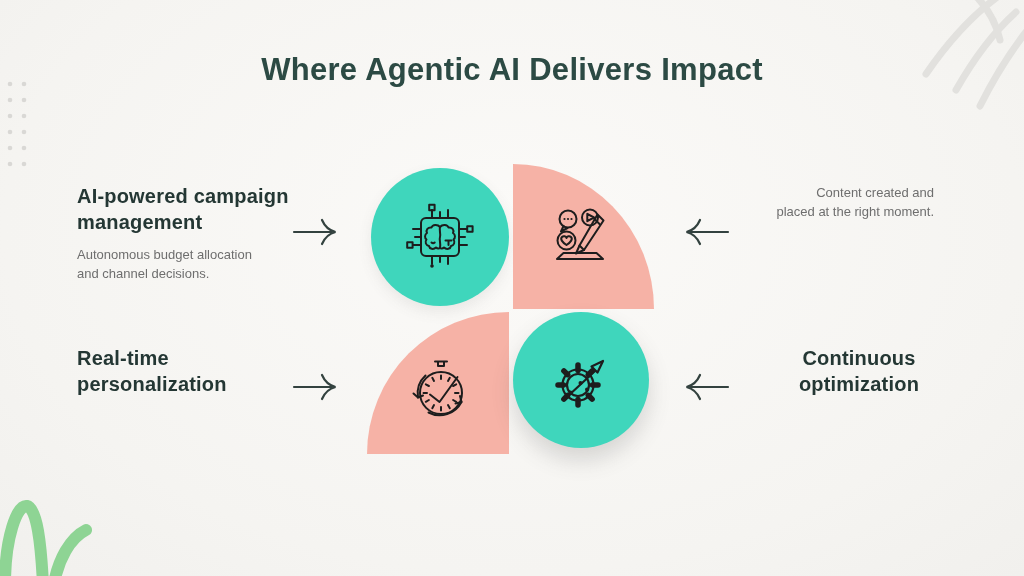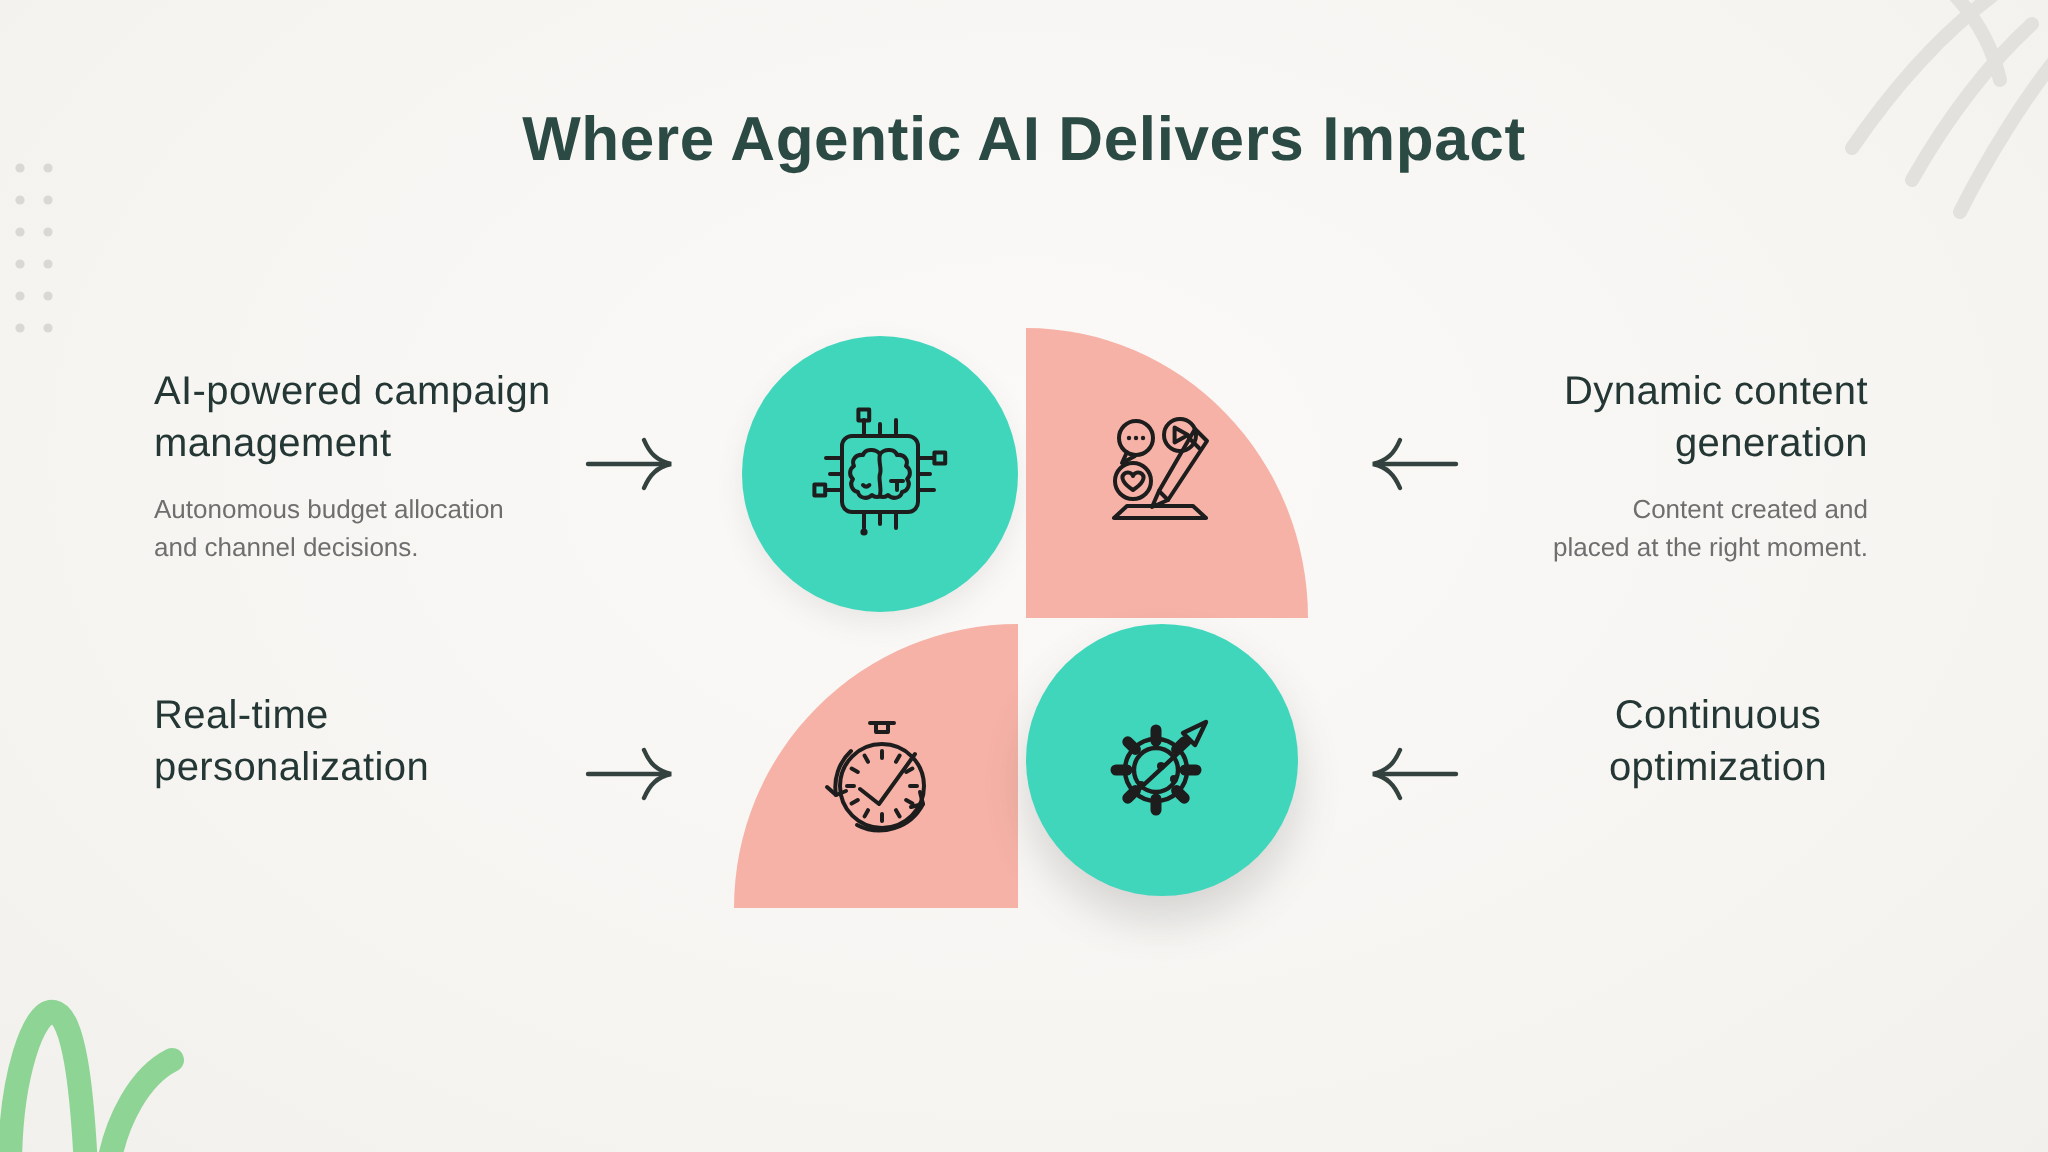--- a/index.html
+++ b/index.html
@@ -8,21 +8,21 @@
     background:radial-gradient(ellipse at 50% 40%, #fbfaf8 0%, #f5f4f1 70%, #f1f0ed 100%);
     font-family:"Liberation Sans", sans-serif;
   }
   
   .title{
     position:absolute;top:52px;left:0;width:100%;text-align:center;
     font-size:31px;font-weight:bold;letter-spacing:.3px;color:#2c4a44;margin:0;
   }
   
   .block{position:absolute;}
-  .block h2{margin:0 0 11px 0;font-size:20px;line-height:1.28;font-weight:normal;color:#243734;letter-spacing:.2px;}
+  .block h2{margin:0 0 11px 0;font-size:20px;line-height:1.28;font-weight:bold;color:#243734;letter-spacing:.2px;}
   .block p{margin:0;font-size:13px;line-height:1.45;color:#6e6e6e;}
   .align-left{text-align:left;}
   .align-right{text-align:right;}
   .block.tl{left:77px;top:184px;width:240px;}
   .block.tl h2{max-width:235px;}
   .block.tl p{max-width:178px;}
   .block.bl{left:77px;top:346px;width:240px;}
   .block.bl h2{max-width:205px;}
   .block.bl p{max-width:158px;}
   .block.tr{left:694px;top:184px;width:240px;}
@@ -92,21 +92,20 @@
   </svg>
 
   <h1 class="title">Where Agentic AI Delivers Impact</h1>
 
   <div class="block tl align-left">
     <h2>AI-powered campaign management</h2>
     <p>Autonomous budget allocation and channel decisions.</p>
   </div>
 
   <div class="block tr align-right">
-    <h2>Dynamic content generation</h2>
     <p>Content created and placed at the right moment.</p>
   </div>
 
   <div class="block bl align-left">
     <h2>Real-time personalization</h2>
   </div>
 
   <div class="block br align-right">
     <h2>Continuous optimization</h2>
   </div>

